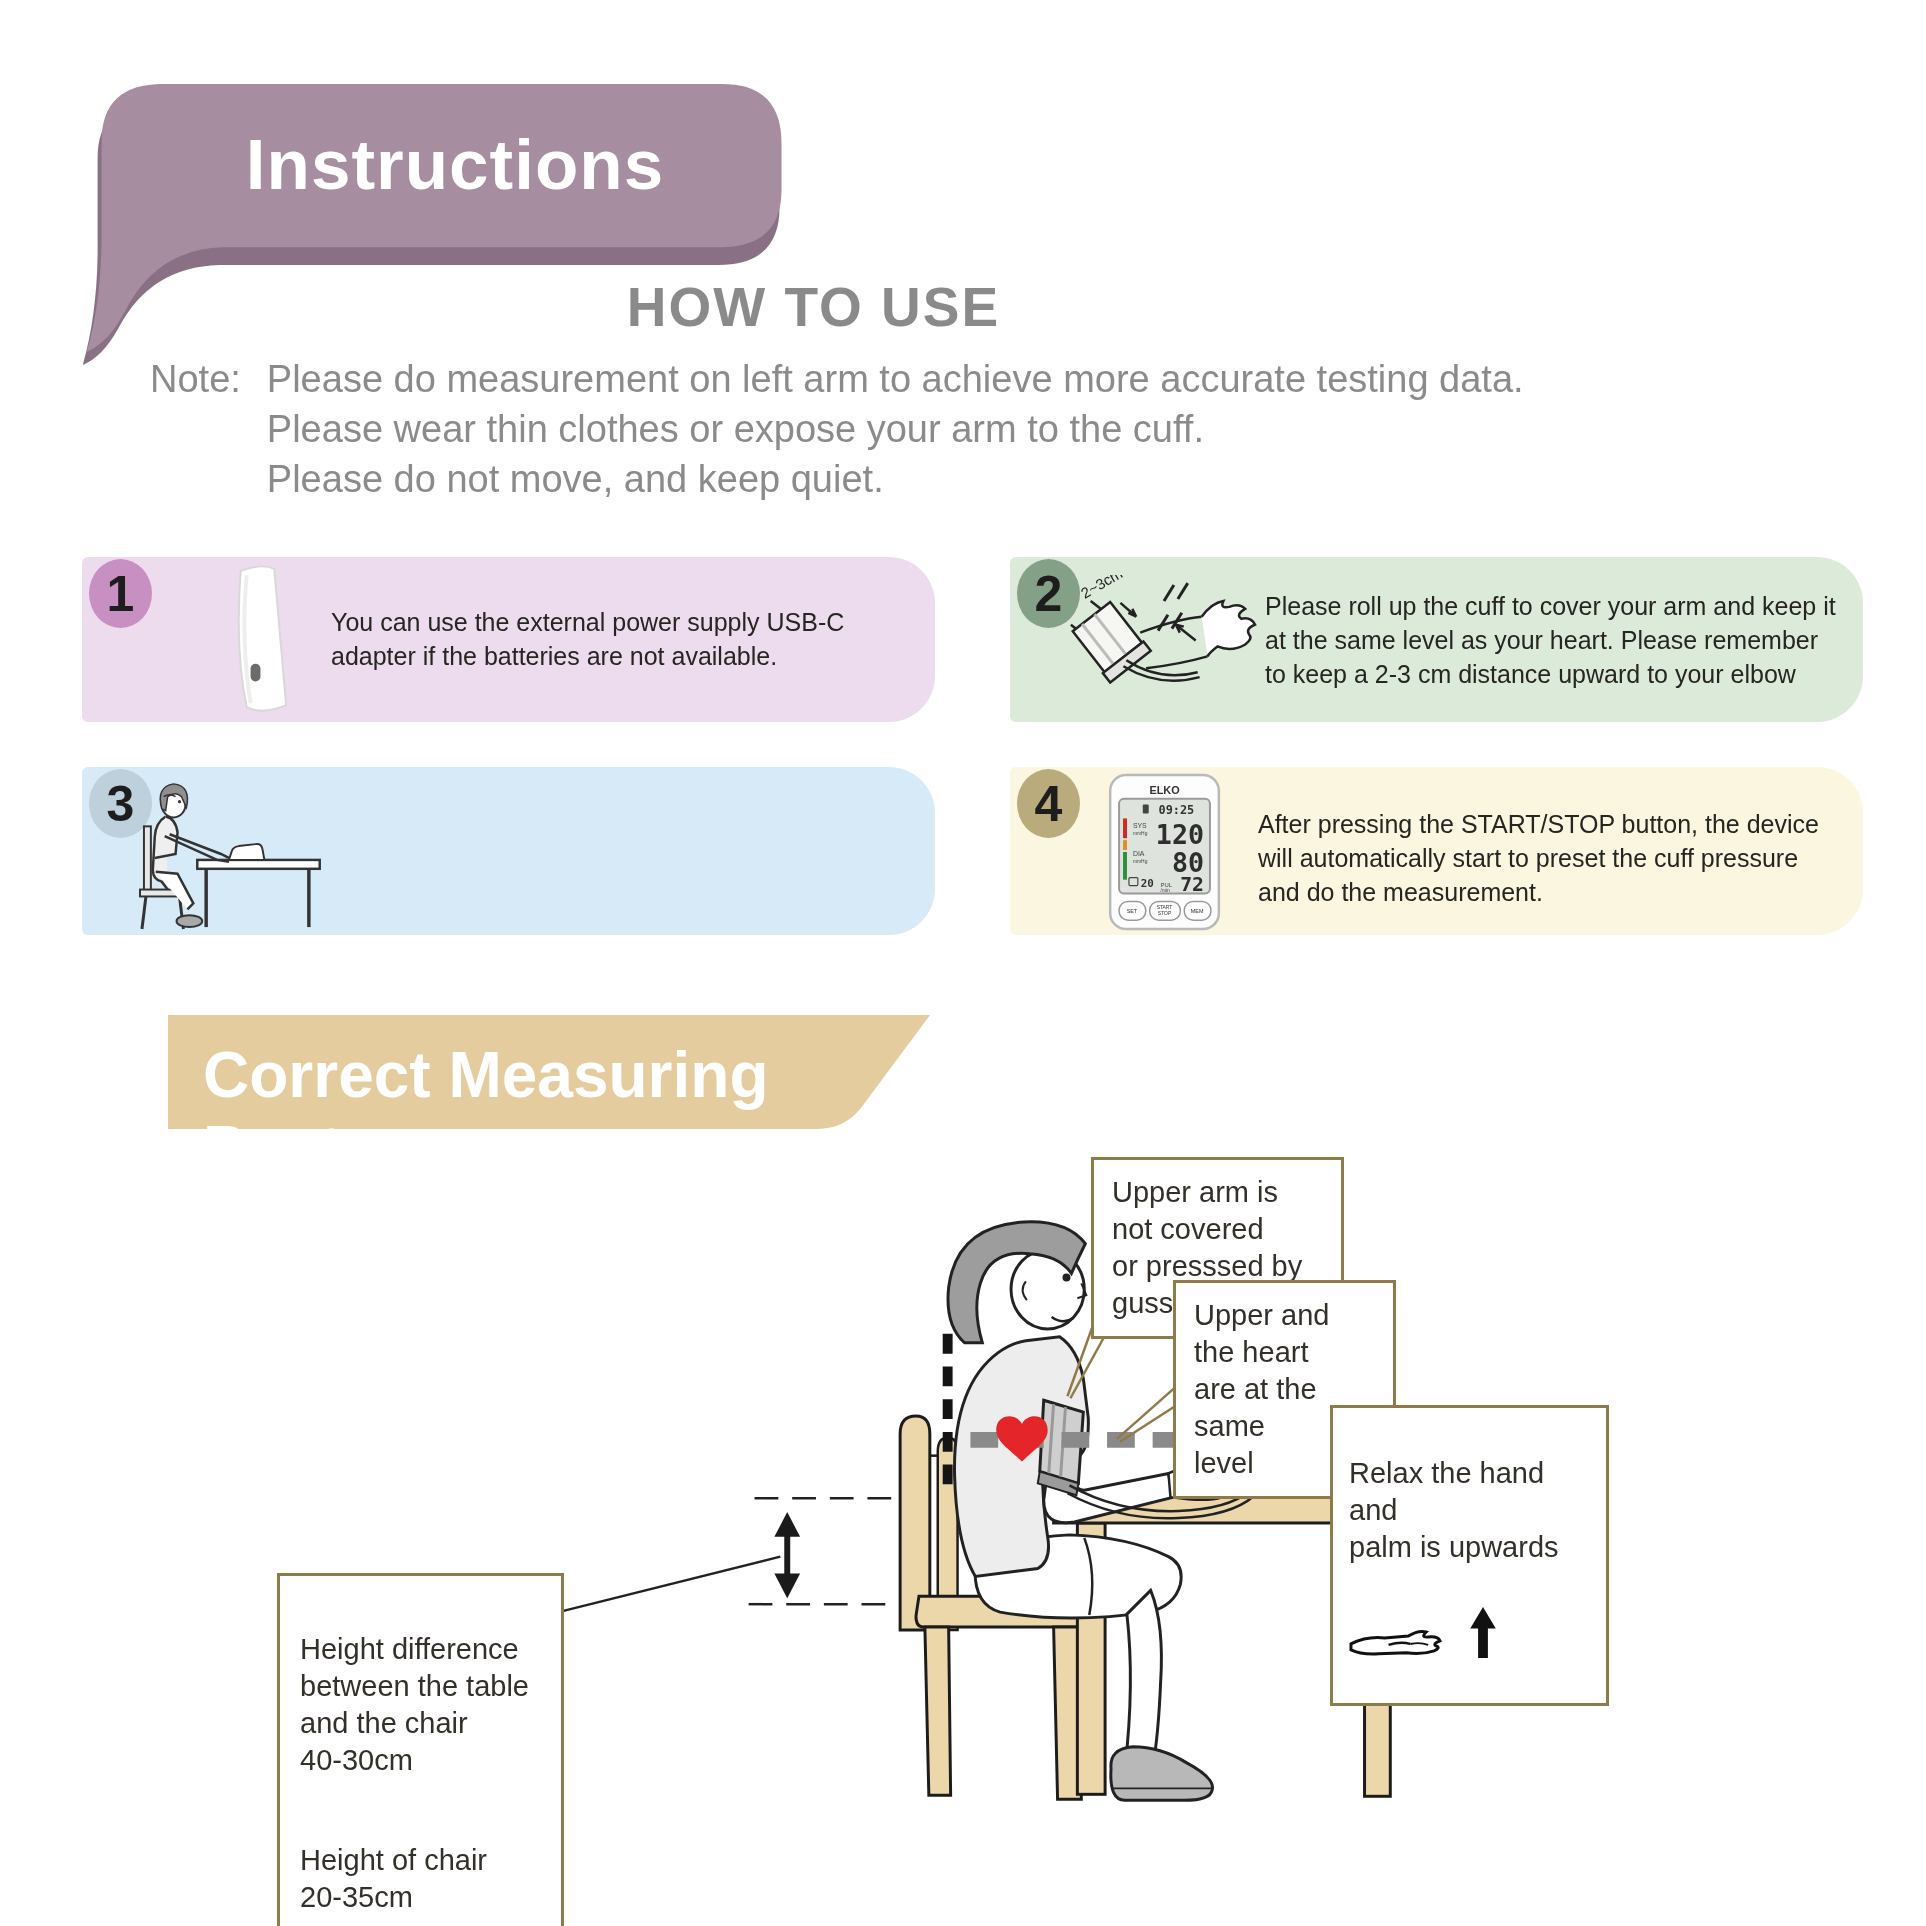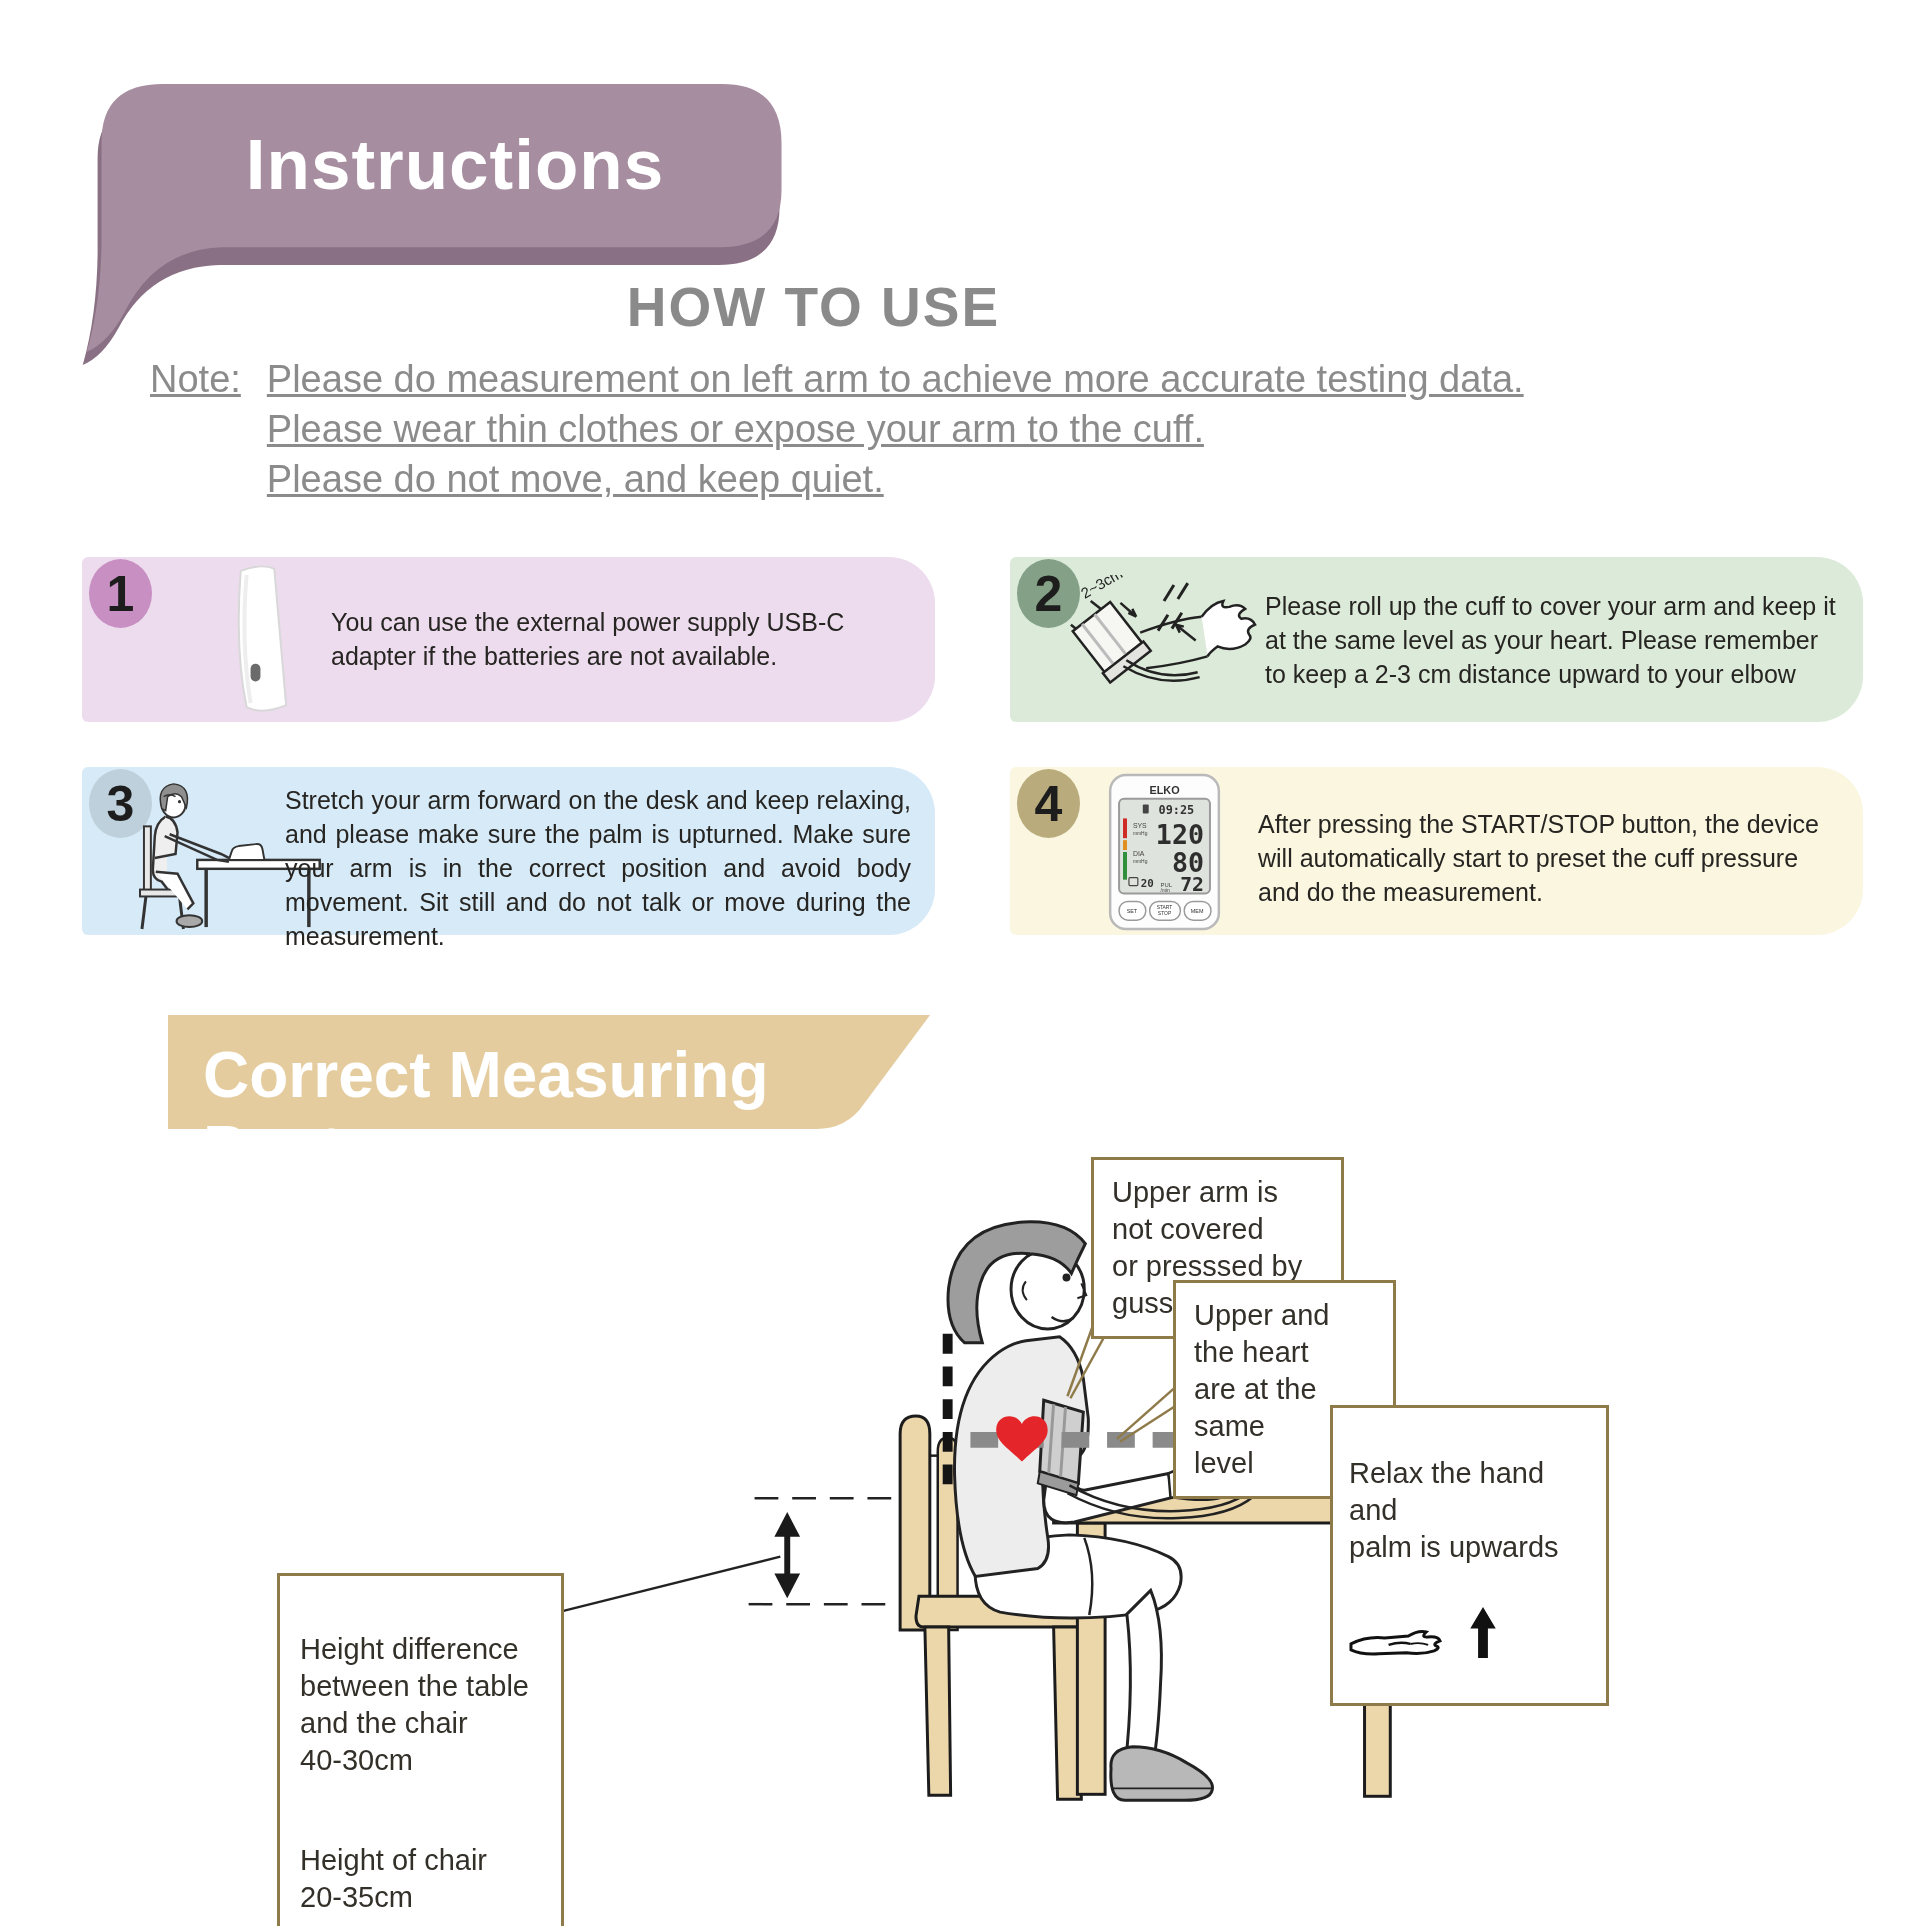--- a/index.html
+++ b/index.html
@@ -12,21 +12,21 @@
   .bubble-title { position:absolute; left:178px; top:95px; width:554px; height:139px;
     display:flex; align-items:center; justify-content:center;
     color:#ffffff; font-size:71px; font-weight:bold; letter-spacing:1px; }
 
   
   .howto { position:absolute; left:0; top:275px; width:1627px; text-align:center;
     color:#8a8a8a; font-size:55px; font-weight:bold; letter-spacing:2px; }
 
   
   .note-wrap { position:absolute; left:150px; top:354px; width:1624px; display:flex; gap:26px;
-    color:#8b8b8b; font-size:38px; line-height:50px;text-decoration:underline; }
+    color:#8b8b8b; font-size:38px; line-height:50px; }
   .note-label { flex:0 0 auto; }
 
   
   .step { position:absolute; width:853px; border-radius:6px 46px 46px 6px; }
   .step1 { left:82px;  top:557px; height:165px; background:#eddcee; }
   .step2 { left:1010px; top:557px; height:165px; background:#dcead9; }
   .step3 { left:82px;  top:767px; height:168px; background:#d7eaf7; }
   .step4 { left:1010px; top:767px; height:168px; background:#faf6df; }
   .badge { position:absolute; left:7px; top:2px; width:63px; height:69px; border-radius:50%;
     display:flex; align-items:center; justify-content:center;
@@ -141,21 +141,20 @@
       <path d="M52,34 Q46,12 64,9 Q82,11 77,33 L72,22 Q66,16 58,22 L56,36 Z" fill="#8f8f8f" stroke="#333" stroke-width="1.5"></path>
       <circle cx="70" cy="27" r="1.6" fill="#333"></circle>
       <path d="M56,42 Q46,48 45,62 L43,96 Q43,106 52,108 L58,116" fill="#efefef" stroke="#333" stroke-width="2.5"></path>
       <path d="M56,42 Q66,44 68,58 L66,80 L45,84" fill="#efefef" stroke="#333" stroke-width="2.5"></path>
       <path d="M60,60 L112,80 L120,84" fill="none" stroke="#333" stroke-width="2.5"></path>
       <path d="M55,62 L108,86 L120,88" fill="none" stroke="#333" stroke-width="2.5"></path>
       <path d="M46,98 L68,100 L84,130 L78,136" fill="#fff" stroke="#333" stroke-width="2.5"></path>
       <ellipse cx="80" cy="148" rx="13" ry="6" fill="#a9a9a9" stroke="#333" stroke-width="2"></ellipse>
       <path d="M54,22 Q60,18 66,22" fill="none" stroke="#333" stroke-width="1.5"></path>
     </svg>
-    <p class="step-text just" style="left:203px;top:16px;width:626px;">Stretch your arm forward on the desk and keep relaxing, and please make sure the palm is upturned. Make sure your arm is in the correct position and avoid body movement. Sit still and do not talk or move during the measurement.</p>
   </section>
 
   <section class="step step4">
     <div class="badge badge4">
         <span>4</span>
       </div>
     <svg class="abs" style="left:95px;top:4px;" width="121" height="162" viewBox="0 0 122 164">
       <rect x="5" y="4" width="110" height="156" rx="16" fill="#fdfdfd" stroke="#b9b9b9" stroke-width="2.5"></rect>
       <text x="60" y="23" font-size="11" font-weight="bold" fill="#333" text-anchor="middle">ELKO</text>
       <rect x="14" y="28" width="92" height="96" rx="5" fill="#dfe3dd" stroke="#9a9a9a" stroke-width="2"></rect>

